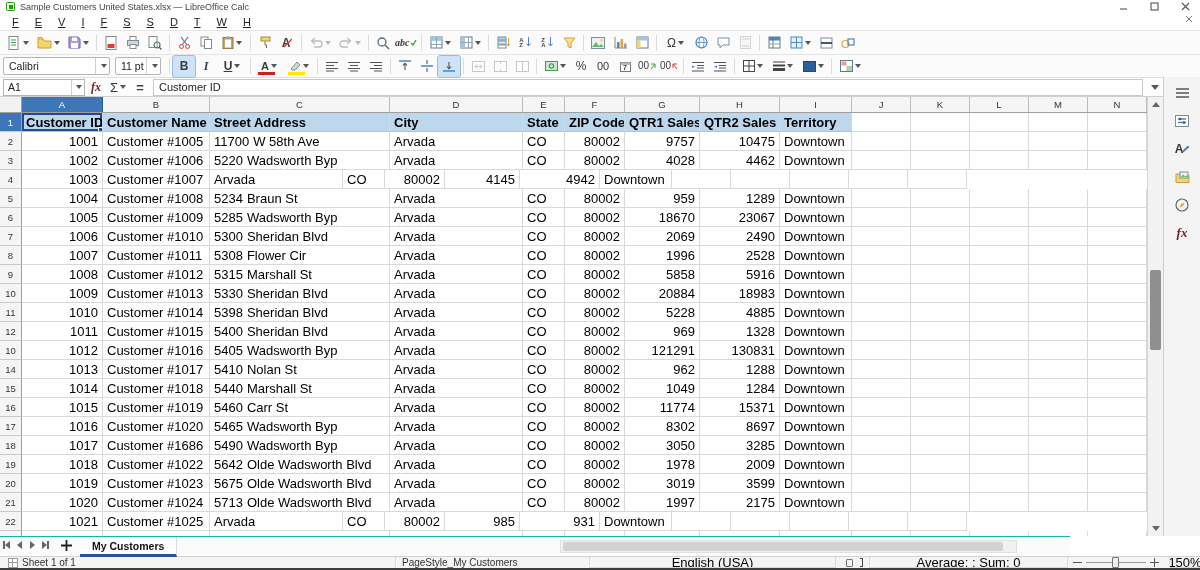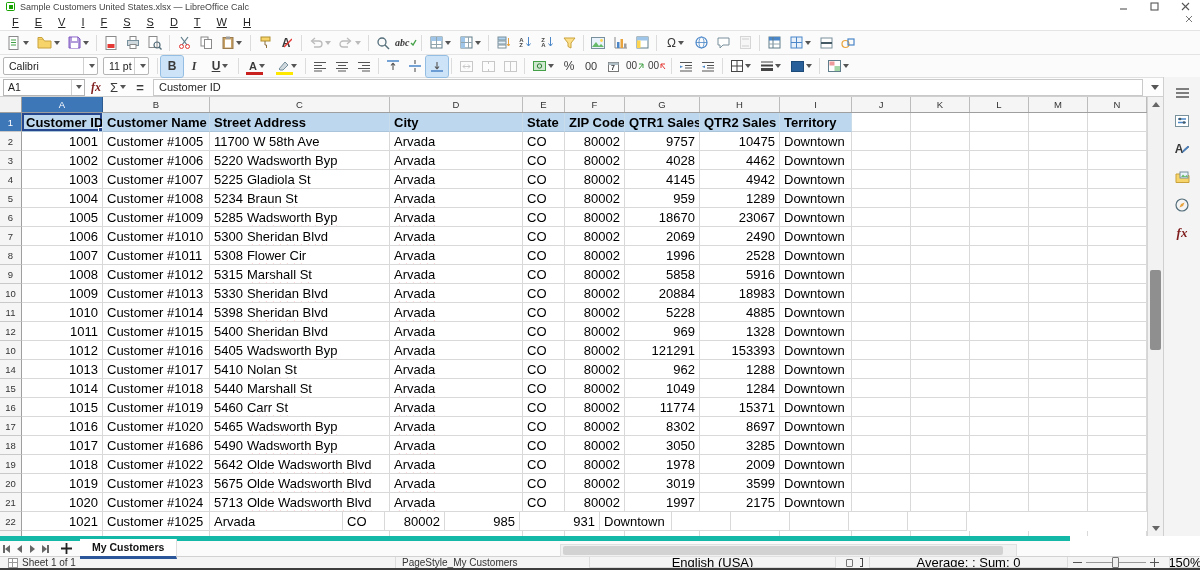--- a/index.html
+++ b/index.html
@@ -29,21 +29,21 @@
   .tbtn.wdd{min-width:30px}
   .tbtn.active{background:#cde3f7;outline:1px solid #93bde2}
   .tbtn.disabled{opacity:.38}
   .dd{width:0;height:0;border-left:3px solid transparent;border-right:3px solid transparent;border-top:4px solid #555;margin-left:2px;flex:none}
   .sep{width:1px;height:16px;background:#dcdcdc;margin:0 3px;flex:none}
   .glyph{font-size:11px;font-weight:bold;color:#3a3a3a;line-height:1}
   .it{font-style:italic;font-family:"Liberation Serif",serif}
   .combo{height:18px;background:#fff;border:1px solid #b5b5b5;border-radius:2px;display:flex;align-items:center;font-size:10.5px;color:#222;margin-right:5px}
   .combo .val{padding:0 5px;flex:1;white-space:nowrap;overflow:hidden}
   .combo .arr{width:14px;align-self:stretch;border-left:1px solid #d0d0d0;display:flex;align-items:center;justify-content:center}
-  .combo.font{width:95px}
+  .combo.font{width:107px}
   .combo.size{width:46px}
   .uline{text-decoration:underline}
   .colorbar{position:absolute;left:4px;right:9px;bottom:2px;height:3px}
 
   
   .fbar{height:20px;width:1163px;display:flex;align-items:center;background:#fdfdfd;border-top:1px solid #e0e0e0;border-bottom:1px solid #cfcfcf}
   .namebox{width:82px;height:17px;border:1px solid #b5b5b5;background:#fff;margin-left:3px;display:flex;align-items:center;font-size:10.5px}
   .namebox .val{flex:1;padding:0 4px}
   .namebox .arr{width:13px;align-self:stretch;border-left:1px solid #d0d0d0;display:flex;align-items:center;justify-content:center}
   .fb-btn{width:22px;height:18px;display:flex;align-items:center;justify-content:center}
@@ -87,21 +87,21 @@
   .tri-l{width:0;height:0;border-top:4px solid transparent;border-bottom:4px solid transparent;border-right:5px solid #666}
   .tri-r{width:0;height:0;border-top:4px solid transparent;border-bottom:4px solid transparent;border-left:5px solid #666}
   .vthumb{position:absolute;left:2px;width:11px;top:173px;height:80px;background:#8f8f8f;border-radius:2px}
 
   
   .sidebar{position:absolute;left:1163px;top:77px;width:37px;height:459px;background:#f4f4f4;border-left:1px solid #cfcfcf;display:flex;flex-direction:column;align-items:center}
   .sb-btn{width:26px;height:24px;display:flex;align-items:center;justify-content:center;margin-top:4px;border-radius:2px}
   .sb-btn svg{flex:none}
 
   
-  .tabbar{height:20px;width:1070px;display:flex;align-items:center;background:#fbfbfb;border-top:5px solid #14b8a6;position:relative}
+  .tabbar{height:20px;width:1070px;display:flex;background:#fbfbfb;border-top:1px solid #14b8a6;position:relative}
   .nav{width:13px;height:16px;display:flex;align-items:center;justify-content:center}
   .nav .bar{width:1.5px;height:8px;background:#666;flex:none}
   .addsheet{width:20px;height:16px;display:flex;align-items:center;justify-content:center;font-size:14px;font-weight:bold;color:#222;margin:0 4px}
   .sheettab{height:20px;display:flex;align-items:center;padding:0 12px;background:#fff;border-right:1px solid #ddd;
     font-size:10.5px;font-weight:bold;color:#111;border-bottom:3px solid #2b579a}
   .hscroll{position:absolute;left:560px;right:53px;top:3px;height:13px;background:#f1f1f1;border:1px solid #e0e0e0}
   .hthumb{position:absolute;left:2px;top:1px;height:9px;width:440px;background:#d2d2d2;border-radius:2px}
 
   
   .statusbar{height:14px;width:1200px;display:flex;align-items:center;background:#f4f4f4;border-top:1px solid #d2d2d2;
@@ -696,24 +696,20 @@
               <div class="c cK"></div>
               <div class="c cL"></div>
               <div class="c cM"></div>
               <div class="c cN"></div>
             </div>
 
             <div class="r">
               <div class="rh">4</div>
               <div class="c cA num">1003</div>
               <div class="c cB">Customer #1007</div>
-              <div class="c cC">
-                <span>5225</span>
-                <span class="sq">Gladiola St</span>
-              </div>
               <div class="c cD">
                 <span class="sq">Arvada</span>
               </div>
               <div class="c cE">CO</div>
               <div class="c cF num">80002</div>
               <div class="c cG num">4145</div>
               <div class="c cH num">4942</div>
               <div class="c cI">Downtown</div>
               <div class="c cJ"></div>
               <div class="c cK"></div>
@@ -913,21 +909,21 @@
               <div class="c cC">
                 <span>5405</span>
                 <span class="sq">Wadsworth Byp</span>
               </div>
               <div class="c cD">
                 <span class="sq">Arvada</span>
               </div>
               <div class="c cE">CO</div>
               <div class="c cF num">80002</div>
               <div class="c cG num">121291</div>
-              <div class="c cH num">153393</div>
+              <div class="c cH num">130831</div>
               <div class="c cI">Downtown</div>
               <div class="c cJ"></div>
               <div class="c cK"></div>
               <div class="c cL"></div>
               <div class="c cM"></div>
               <div class="c cN"></div>
             </div>
 
             <div class="r">
               <div class="rh">14</div>

